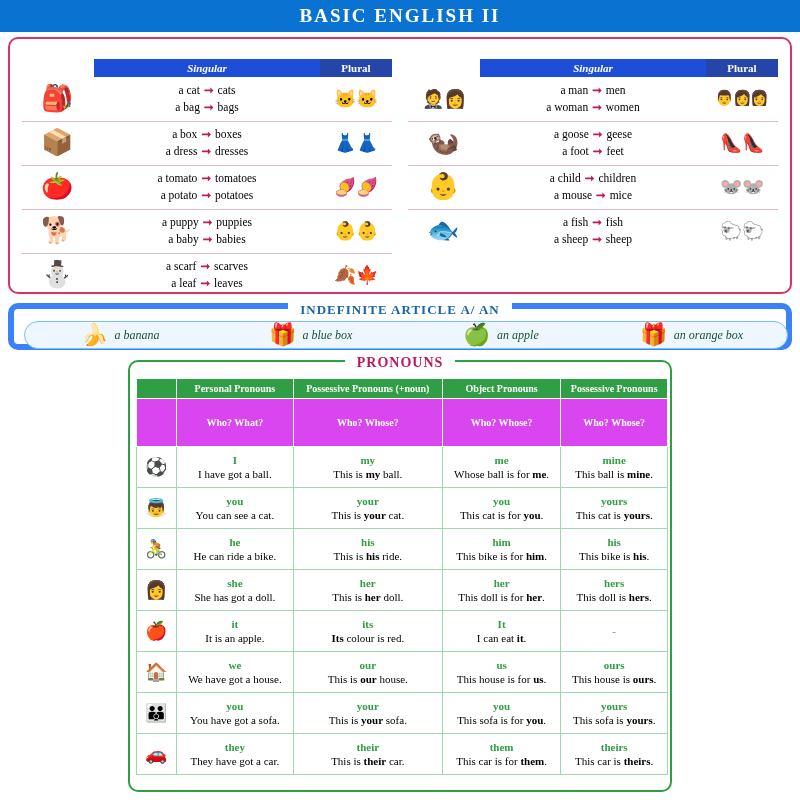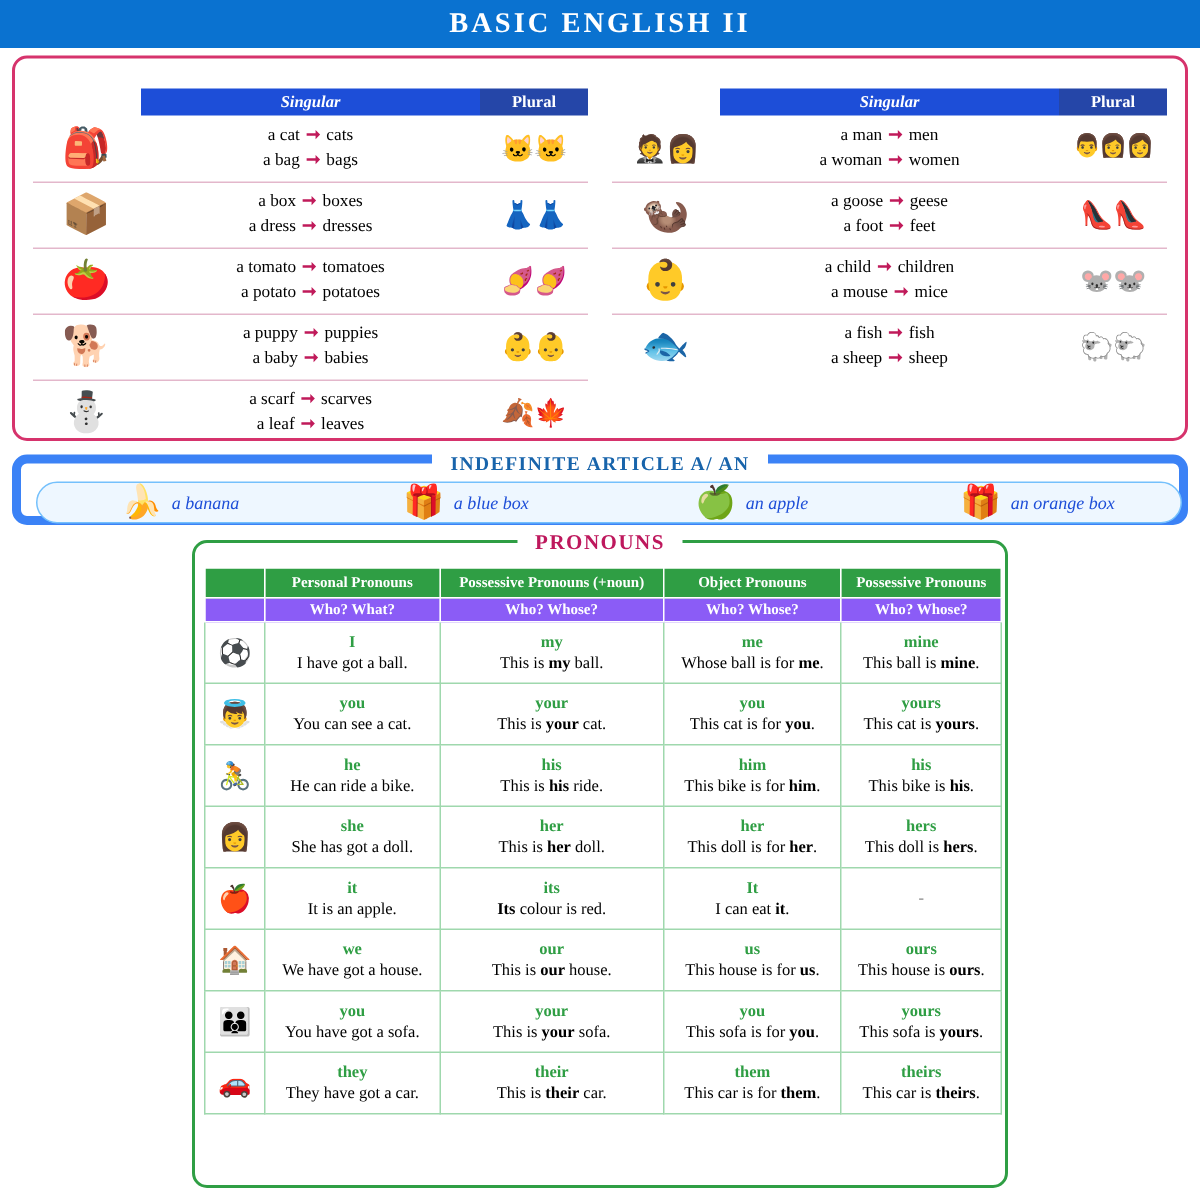--- a/index.html
+++ b/index.html
@@ -114,21 +114,21 @@
   }
   .art-item {
     flex: 1 1 0;
     display: flex;
     align-items: center;
     justify-content: center;
     gap: 6px;
     height: 100%;
   }
   .art-item .lbl {
-    color: #1d4ed8;
+    color: #14532d;
     font-style: italic;
     font-size: 12px;
   }
 
   
   #pronouns {
     left: 128px; top: 360px;
     width: 544px; height: 432px;
     border: 2px solid #2f9e44;
     border-radius: 10px;
@@ -147,23 +147,23 @@
     background: #2f9e44;
     color: #ffffff;
     border: 1px solid #ffffff;
     font-weight: bold;
     font-size: 10px;
     text-align: center;
     padding: 4px 2px;
     font-family: Liberation Serif, serif;
   }
   .pron-table th.sub {
-    background: #8b5cf6;
+    background: #d946ef;
     font-size: 10px;
-    padding: 2px 2px;
+    padding: 18px 2px;
   }
   .pron-table td {
     border: 1px solid #9fd8ad;
     text-align: center;
     vertical-align: middle;
     height: 41px;
     padding: 2px 3px;
   }
   .pron-table td.pic { width: 40px; }
   .kw {

